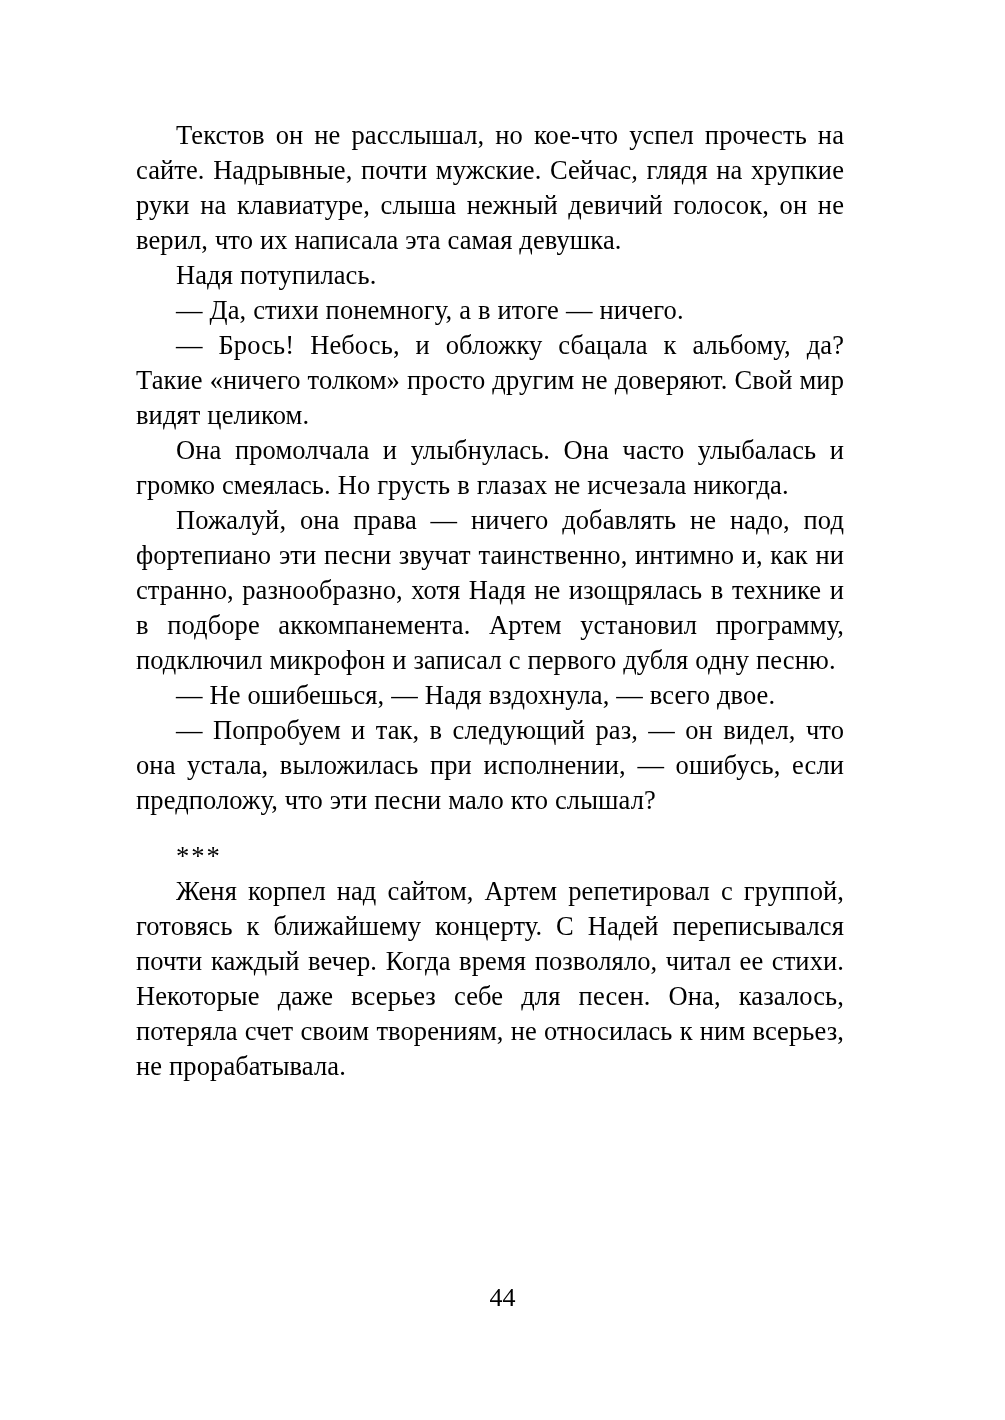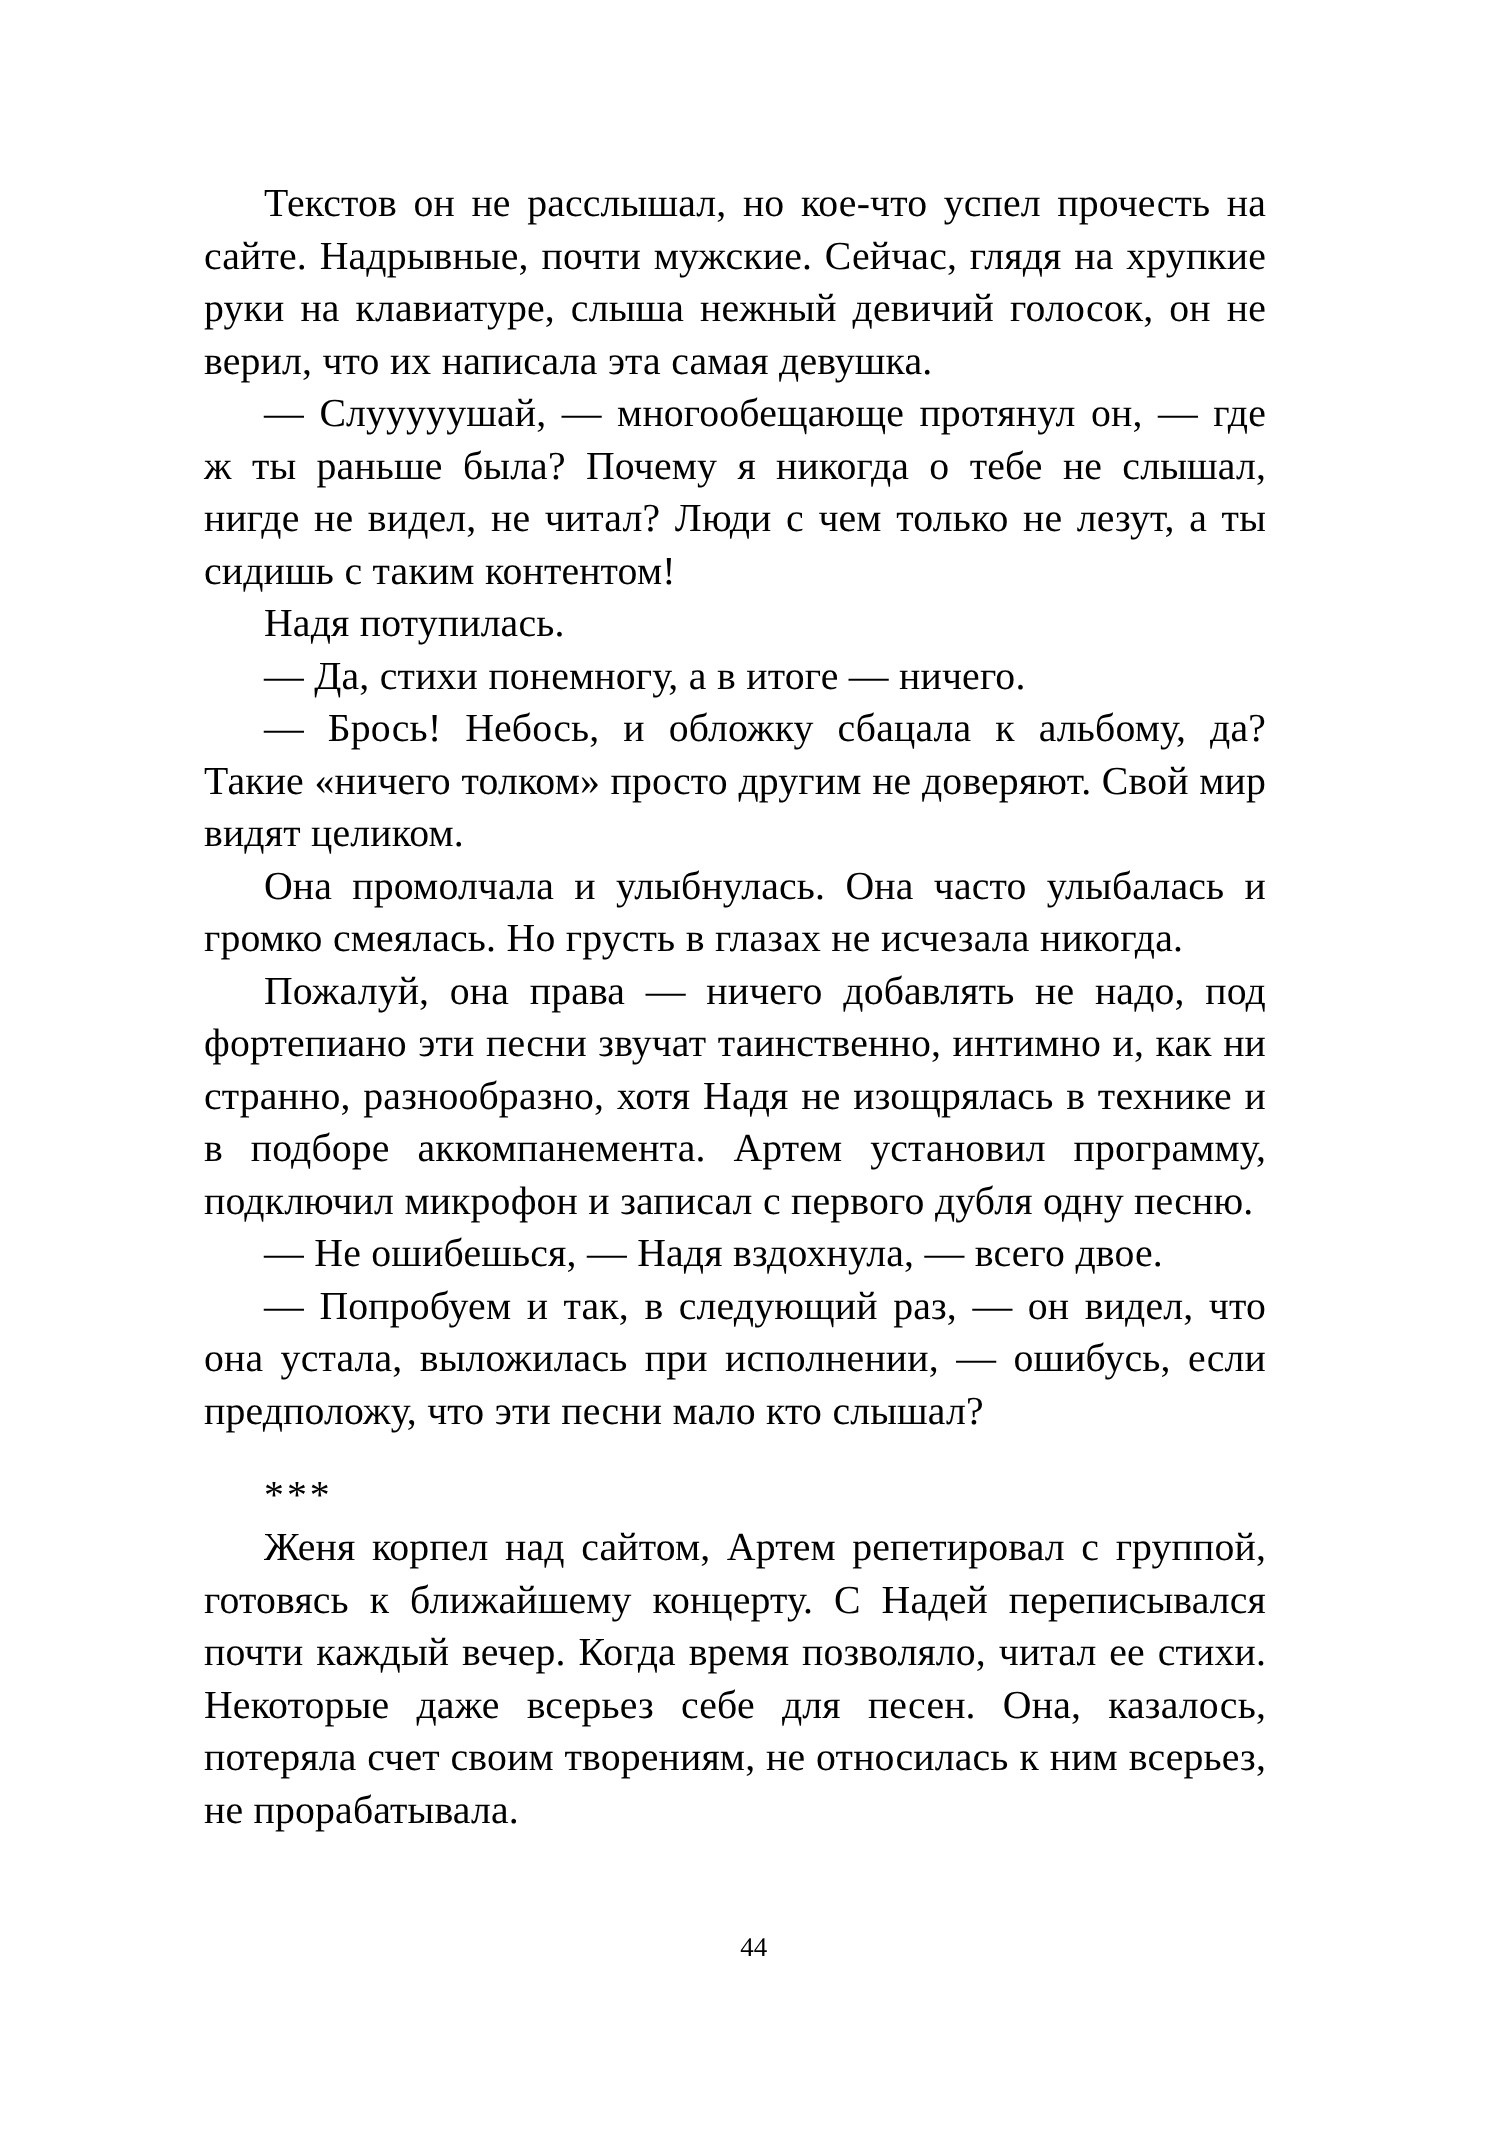--- a/index.html
+++ b/index.html
@@ -67,34 +67,33 @@
   .gap-before-break {
     height: 21px;
   }
 
   .page-number {
     position: absolute;
     left: 0;
     top: 1283px;
     width: 1005px;
     text-align: center;
-    font-size: 18px;
+    font-size: 26px;
     line-height: 30px;
     font-family: "Liberation Serif", "DejaVu Serif", serif;
   }
 </style>
 </head>
 <body>
 
 <div class="page">
 
   <div class="text-column">
 
     <p class="para">Текстов он не расслышал, но кое-что успел прочесть на сайте. Надрывные, почти мужские. Сейчас, глядя на хрупкие руки на клавиатуре, слыша нежный девичий голосок, он не верил, что их написала эта самая девушка.</p>
-    <p class="para para-dialogue">— Слууууушай, — многообещающе протянул он, — где ж ты раньше была? Почему я никогда о тебе не слышал, нигде не видел, не читал? Люди с чем только не лезут, а ты сидишь с таким контентом!</p>
     <p class="para">Надя потупилась.</p>
     <p class="para para-dialogue">— Да, стихи понемногу, а в итоге — ничего.</p>
     <p class="para para-dialogue">— Брось! Небось, и обложку сбацала к альбому, да? Такие «ничего толком» просто другим не доверяют. Свой мир видят целиком.</p>
     <p class="para">Она промолчала и улыбнулась. Она часто улыбалась и громко смеялась. Но грусть в глазах не исчезала никогда.</p>
     <p class="para">Пожалуй, она права — ничего добавлять не надо, под фортепиано эти песни звучат таинственно, интимно и, как ни странно, разнообразно, хотя Надя не изощрялась в технике и в подборе аккомпанемента. Артем установил программу, подключил микрофон и записал с первого дубля одну песню.</p>
     <p class="para para-dialogue">— Не ошибешься, — Надя вздохнула, — всего двое.</p>
     <p class="para para-dialogue">— Попробуем и так, в следующий раз, — он видел, что она устала, выложилась при исполнении, — ошибусь, если предположу, что эти песни мало кто слышал?</p>
 
     <div class="gap-before-break"></div>
 

